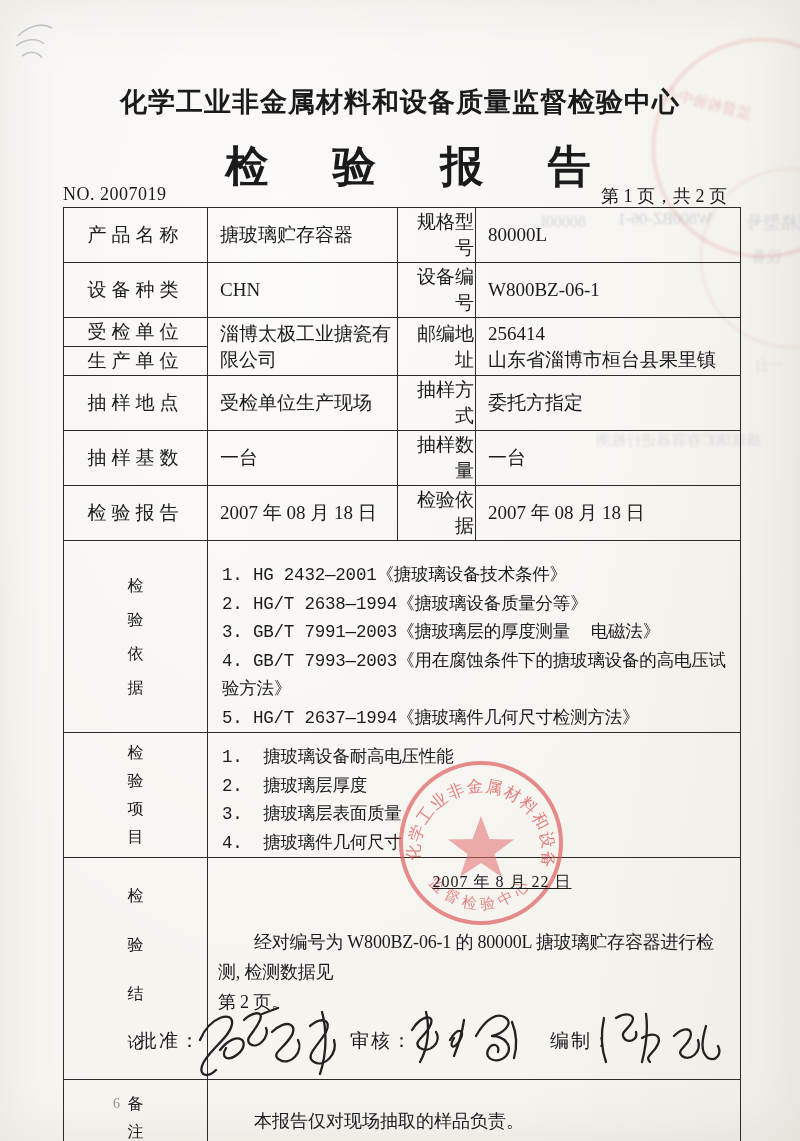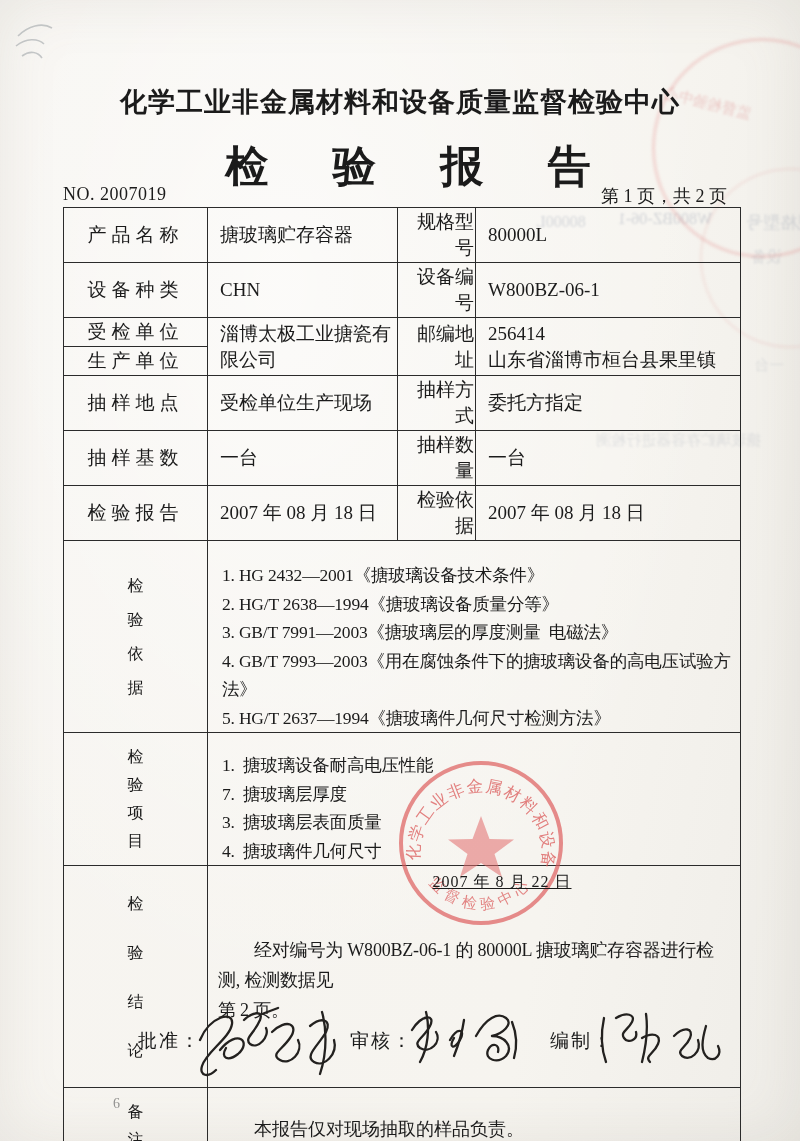--- a/index.html
+++ b/index.html
@@ -42,22 +42,22 @@
   .lab3{text-align:right;letter-spacing:0;font-size:19px;}
   .val{text-align:left;padding:0 4px 0 12px;}
   .val2{line-height:26px;padding:2px 4px 2px 12px;margin-top:21px;}
   .vcell{text-align:center;}
   .vlab{display:inline-block;width:1.15em;word-break:break-all;text-align:center;font-size:16px;}
   .vl-basis{line-height:34px;}
   .vl-items{line-height:28px;}
   .vl-concl{line-height:49px;}
   .vl-rem{line-height:28px;}
   .listcell{vertical-align:top;padding:20px 6px 0 14px;}
-  .listcell.items{padding-top:18px;}
-  .list-line{font-size:17.5px;line-height:28.5px;white-space:pre-wrap;letter-spacing:-.2px;}
+  .listcell.items{padding-top:10px;}
+  .list-line{font-size:17.5px;line-height:28.5px;white-space:pre-wrap;letter-spacing:-.2px;font-family:Liberation Mono, monospace;}
   .concl-cell{vertical-align:top;padding:6px 8px 0 10px;position:relative;}
   .concl-text{font-size:18px;line-height:30px;text-indent:2em;white-space:pre-wrap;letter-spacing:-.2px;}
   .rem-cell{vertical-align:top;padding:6px 8px 0 10px;}
   .rem-text{font-size:18px;line-height:28px;text-indent:2em;}
 
   
   .seal-svg{position:absolute;left:368px;top:730px;filter:blur(.35px);opacity:.88;}
   .seal-note{
     position:absolute;left:480px;top:814px;transform:translateX(-50%);
     font-size:22px;letter-spacing:6px;white-space:nowrap;z-index:5;
@@ -173,21 +173,21 @@
             <div class="list-line">4. GB/T 7993—2003《用在腐蚀条件下的搪玻璃设备的高电压试验方法》</div>
             <div class="list-line">5. HG/T 2637—1994《搪玻璃件几何尺寸检测方法》</div>
           </td>
     </tr>
     <tr style="height:117px">
       <td class="vcell">
         <span class="vlab vl-items">检验项目</span>
       </td>
       <td class="listcell items" colspan="3">
             <div class="list-line">1.  搪玻璃设备耐高电压性能</div>
-            <div class="list-line">7.  搪玻璃层厚度</div>
+            <div class="list-line">2.  搪玻璃层厚度</div>
             <div class="list-line">3.  搪玻璃层表面质量</div>
             <div class="list-line">4.  搪玻璃件几何尺寸</div>
           </td>
     </tr>
     <tr style="height:222px">
       <td class="vcell">
         <span class="vlab vl-concl">检验结论</span>
       </td>
       <td class="concl-cell" colspan="3">
         <div class="concl-text">经对编号为 W800BZ-06-1 的 80000L 搪玻璃贮存容器进行检测, 检测数据见

